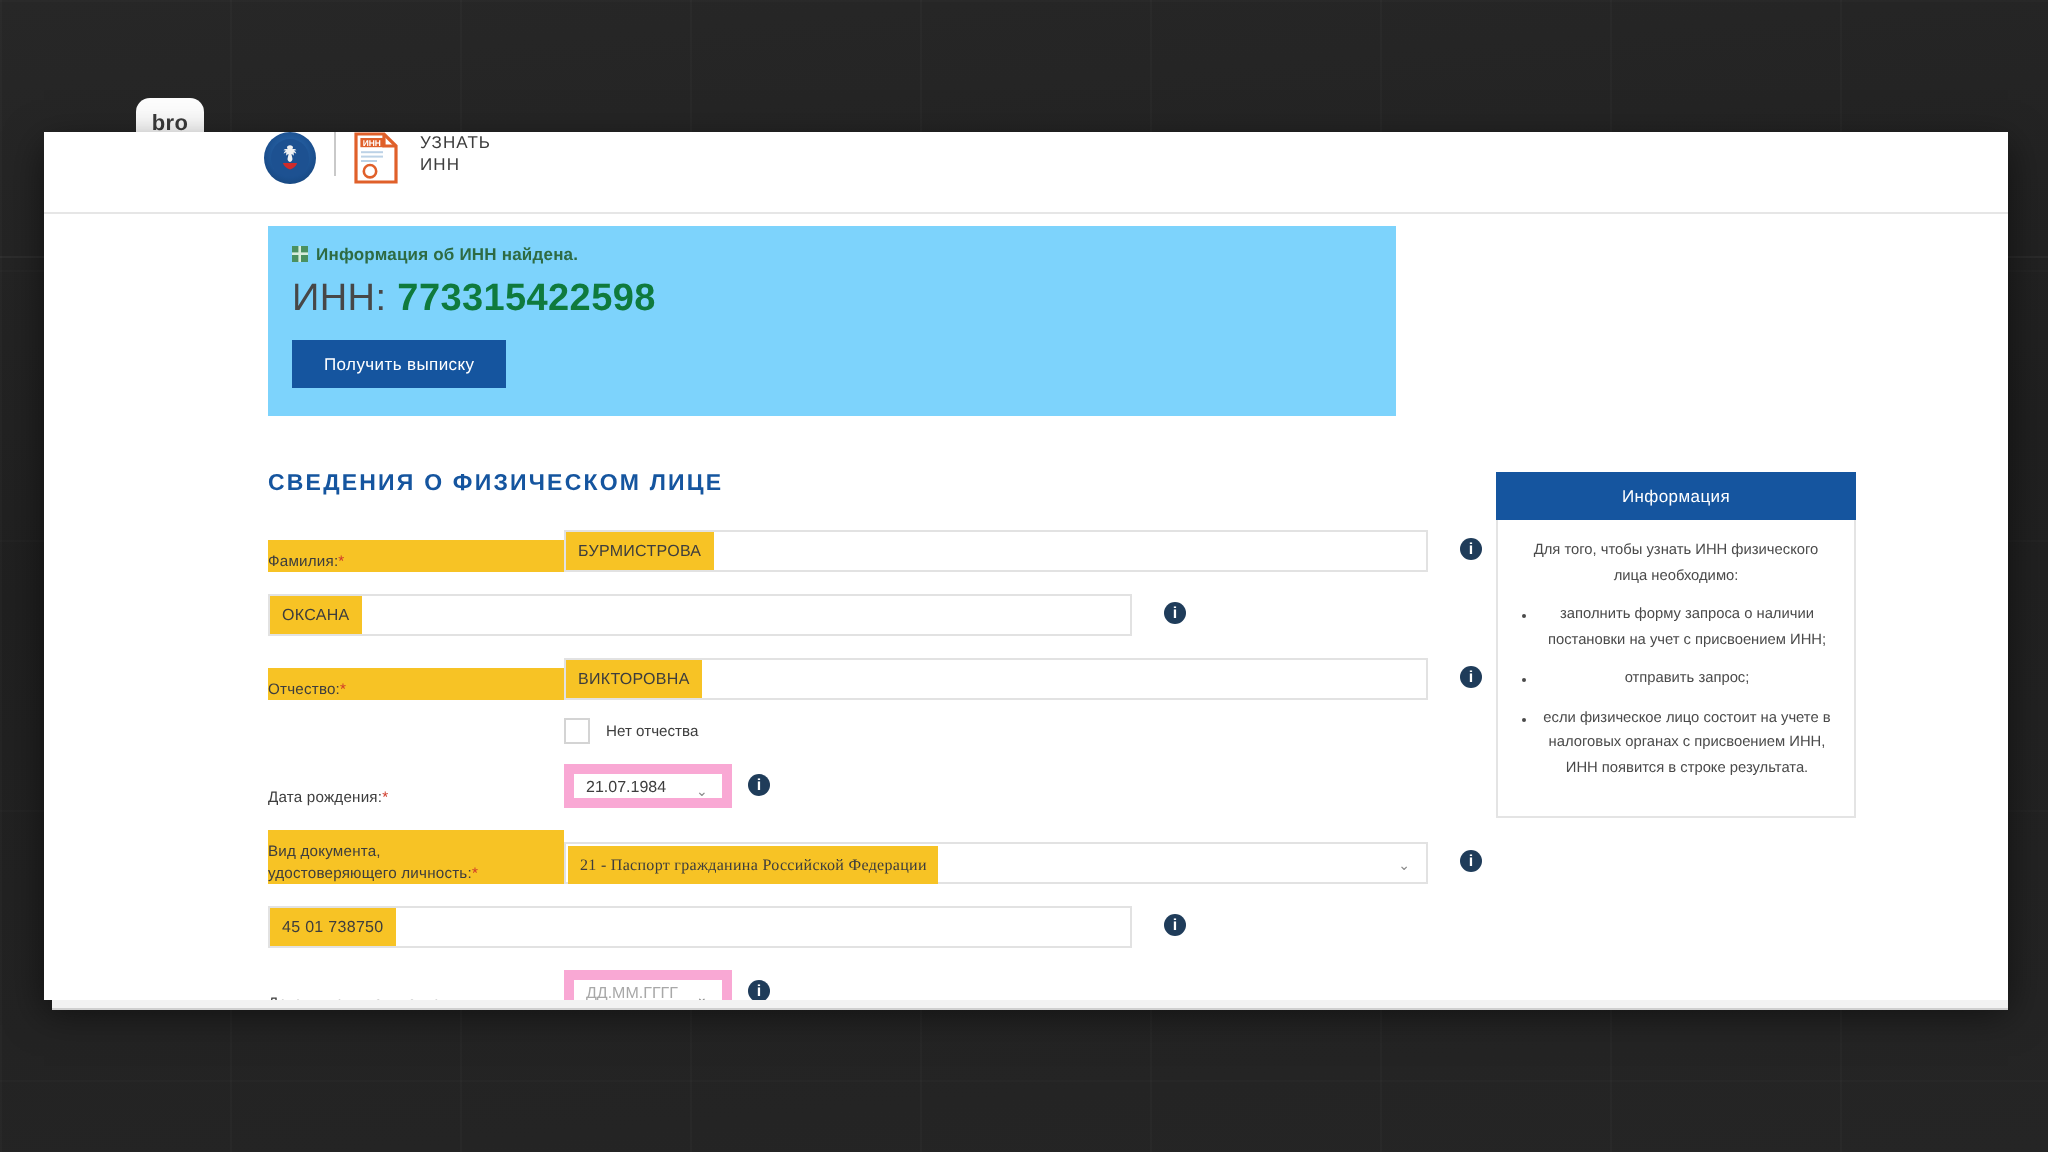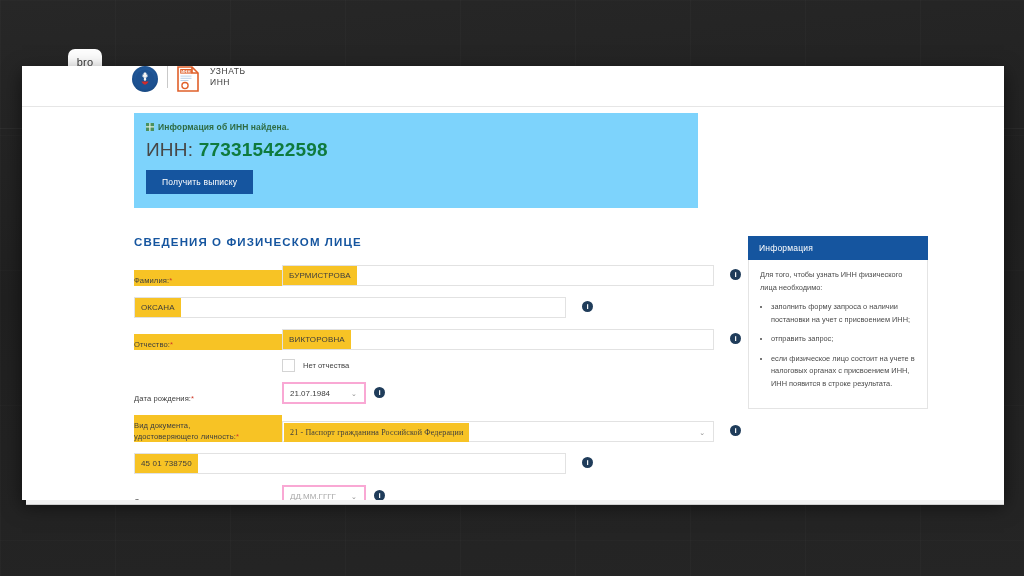--- a/index.html
+++ b/index.html
@@ -35,20 +35,21 @@
     width: 34px; height: 26px;
     background: #fdfdfd;
     border-radius: 7px 7px 0 0;
     font-size: 11px;
     color: #3a3a3a;
     line-height: 26px;
     text-align: center;
     letter-spacing: .2px;
     overflow: hidden;
     z-index: 4;
+    font-weight: bold;
   }
 
   
   #page {
     position: absolute;
     left: 22px; top: 66px;
     width: 982px; height: 434px;
     background: #ffffff;
     z-index: 5;
     overflow: hidden;
@@ -137,21 +138,21 @@
     cursor: pointer;
     letter-spacing: .2px;
   }
 
   
   #content {
     display: flex;
     padding: 28px 0 0 112px;
   }
   #form-col { width: 600px; flex: none; }
-  #aside-col { width: 180px; margin-left: 14px; flex: none; }
+  #aside-col { width: 180px; margin-left: 14px; flex: none; text-align: center; }
 
   #section-title {
     color: #15559f;
     font-size: 11.5px;
     font-weight: bold;
     letter-spacing: 1.1px;
     margin-bottom: 17px;
   }
 
   .field-row {
@@ -220,21 +221,21 @@
     border: 1px solid #d4d4d4;
     background: #fff;
     cursor: pointer;
     flex: none;
   }
   .cb-label { font-size: 7.6px; color: #3d3d3d; }
 
   
   .sel {
     width: 84px; height: 22px;
-    border: 2px solid #f9a8d4;
+    border: 5px solid #f9a8d4;
     background: #fff;
     font-size: 8px;
     color: #3d3d3d;
     display: flex;
     align-items: center;
     padding: 0 6px;
     cursor: pointer;
     position: relative;
   }
   .sel.ph { color: #a8a8a8; }

